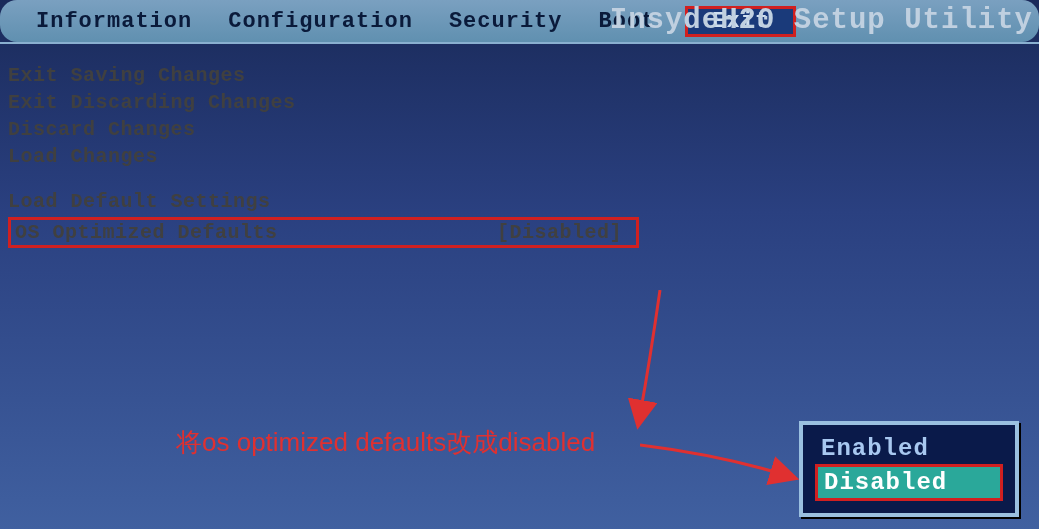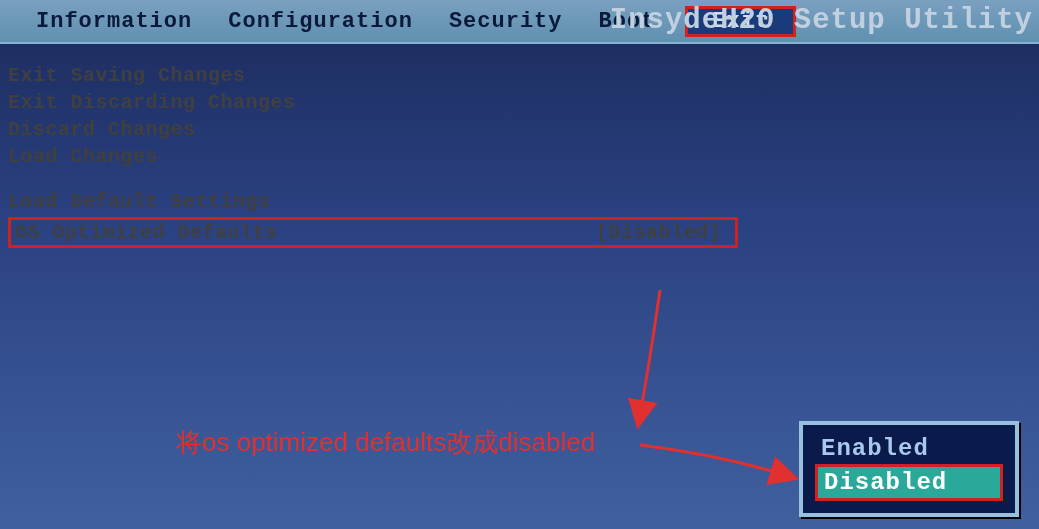--- a/index.html
+++ b/index.html
@@ -14,20 +14,21 @@
   }
   .menubar {
     height: 42px;
     background: linear-gradient(to bottom, #7aa0c0, #6090b0);
     display: flex;
     align-items: center;
     padding-left: 30px;
     color: #0a1a3a;
     font-size: 22px;
     letter-spacing: 1px;
+    border-radius: 17px;
   }
   .menu-item {
     margin-right: 24px;
     padding: 2px 6px;
   }
   .menu-item.active {
     background: #1a3a7a;
     color: #d0e0f0;
     border: 3px solid #d02020;
     padding: 0 24px;
@@ -55,21 +56,21 @@
   }
   .content .row {
     white-space: pre;
     padding: 1px 0;
   }
   .content .spacer { height: 18px; }
   .opt-row {
     border: 3px solid #d02020;
     display: flex;
     align-items: flex-start;
-    width: 730px;
+    width: 631px;
     padding: 0 4px;
     margin-top: 2px;
   }
   .opt-label { flex: 0 0 auto; }
   .opt-value { margin-left: auto; margin-right: 10px; }
   .annotation {
     position: absolute;
     left: 176px;
     top: 425px;
     color: #e03030;

